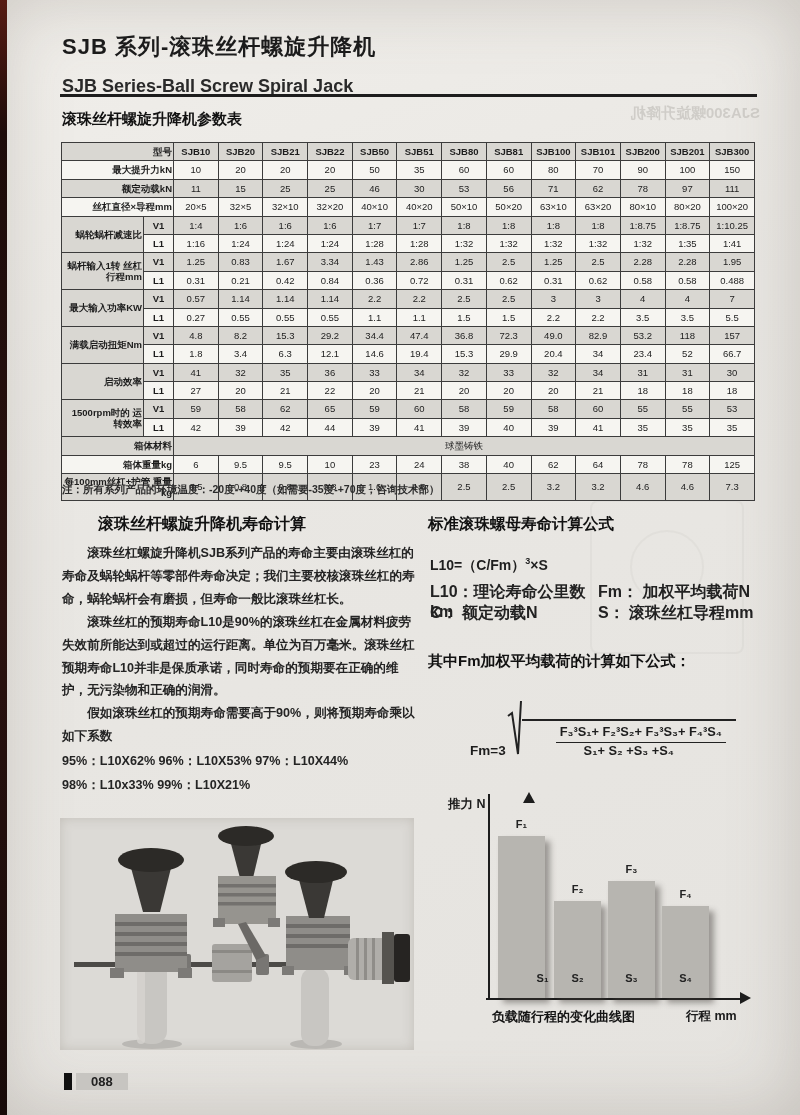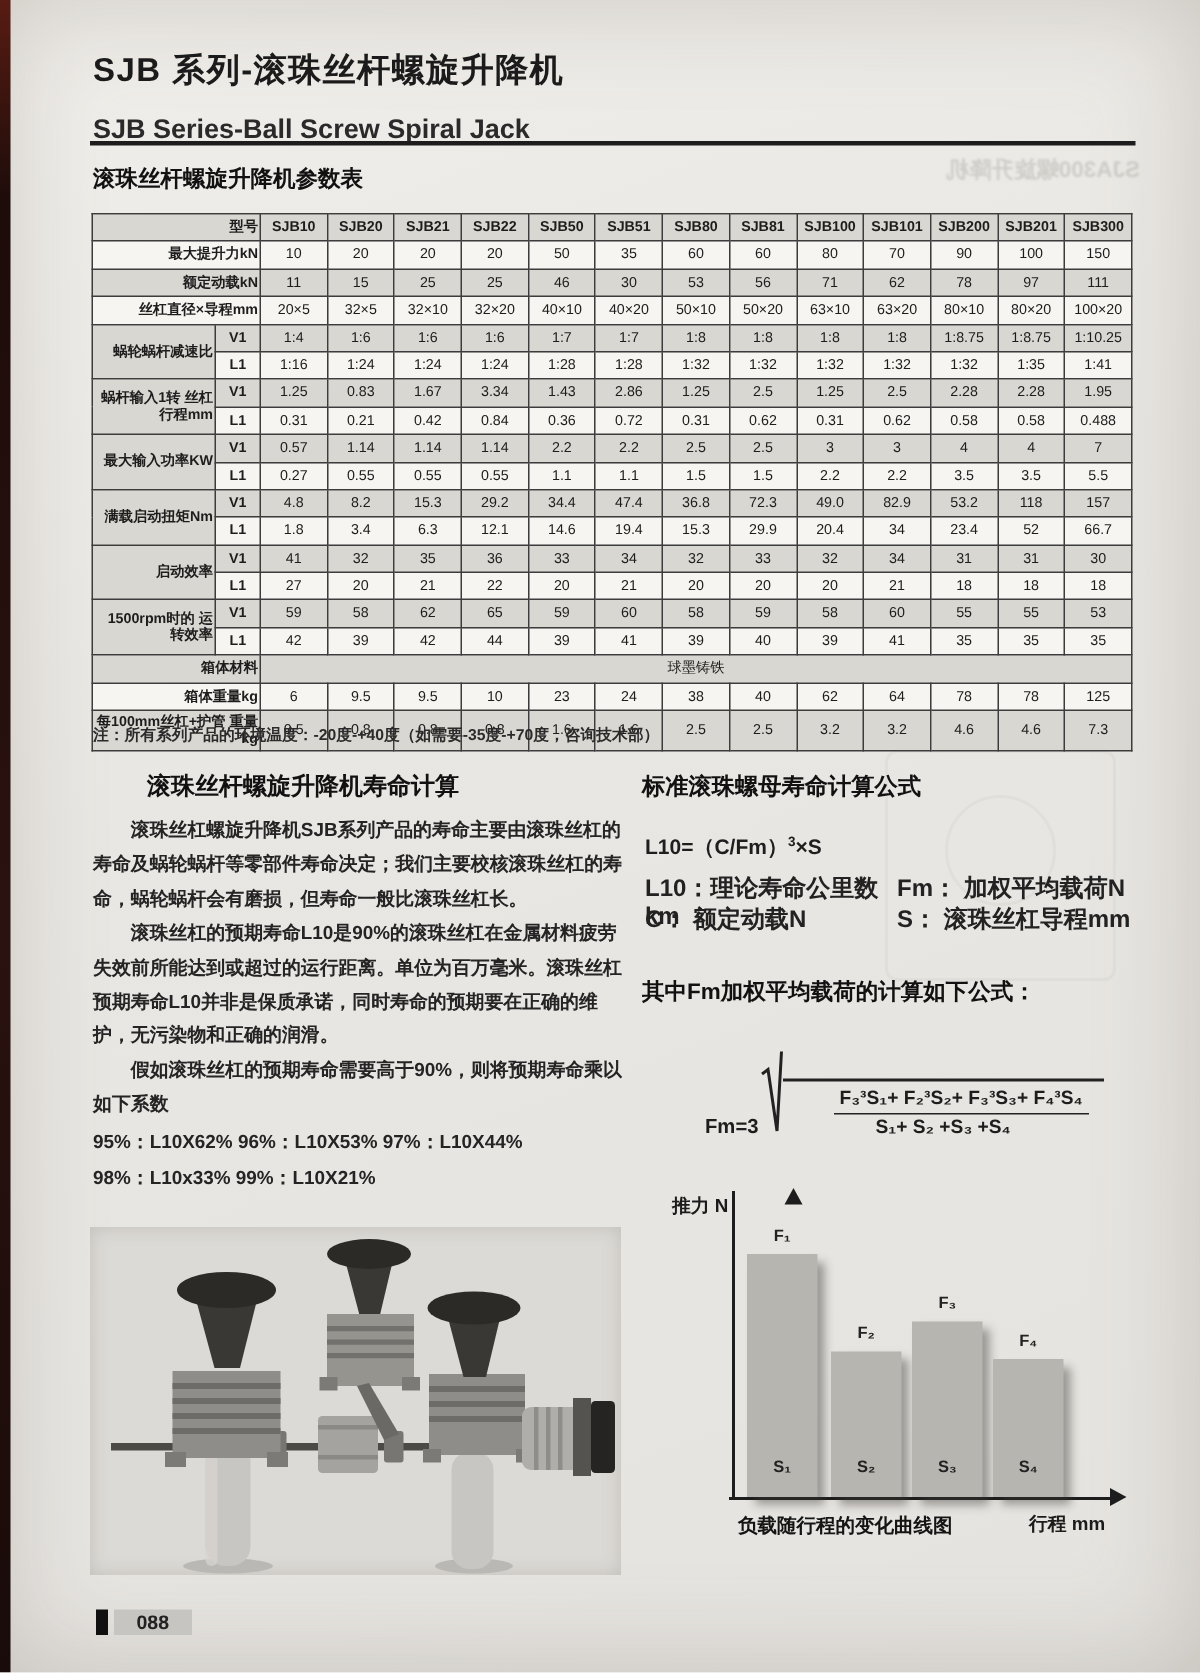--- a/index.html
+++ b/index.html
@@ -495,21 +495,21 @@
     <div class="ylab">推力 N</div>
     <div class="ax-y">
         <div class="ax-y-arrow"></div>
       </div>
     <div class="ax-x"></div>
     <div class="ax-x-arrow"></div>
     <div class="cap">负载随行程的变化曲线图</div>
     <div class="xlab">行程 mm</div>
   <div class="bar" style="left: 50px; width: 47px; top: 50px; height: 162px;"></div>
       <div class="flab" style="left: 50px; top: 32px;">F₁</div>
-      <div class="slab" style="left: 50px; top: 186px;">S₁</div>
+      <div class="slab" style="left: 50px; top: 186px; padding-left: 21px;">S₁</div>
       <div class="bar" style="left: 106px; width: 47px; top: 115px; height: 97px;"></div>
       <div class="flab" style="left: 106px; top: 97px;">F₂</div>
       <div class="slab" style="left: 106px; top: 186px;">S₂</div>
       <div class="bar" style="left: 160px; width: 47px; top: 95px; height: 117px;"></div>
       <div class="flab" style="left: 160px; top: 77px;">F₃</div>
       <div class="slab" style="left: 160px; top: 186px;">S₃</div>
       <div class="bar" style="left: 214px; width: 47px; top: 120px; height: 92px;"></div>
       <div class="flab" style="left: 214px; top: 102px;">F₄</div>
       <div class="slab" style="left: 214px; top: 186px;">S₄</div>
     </div>

